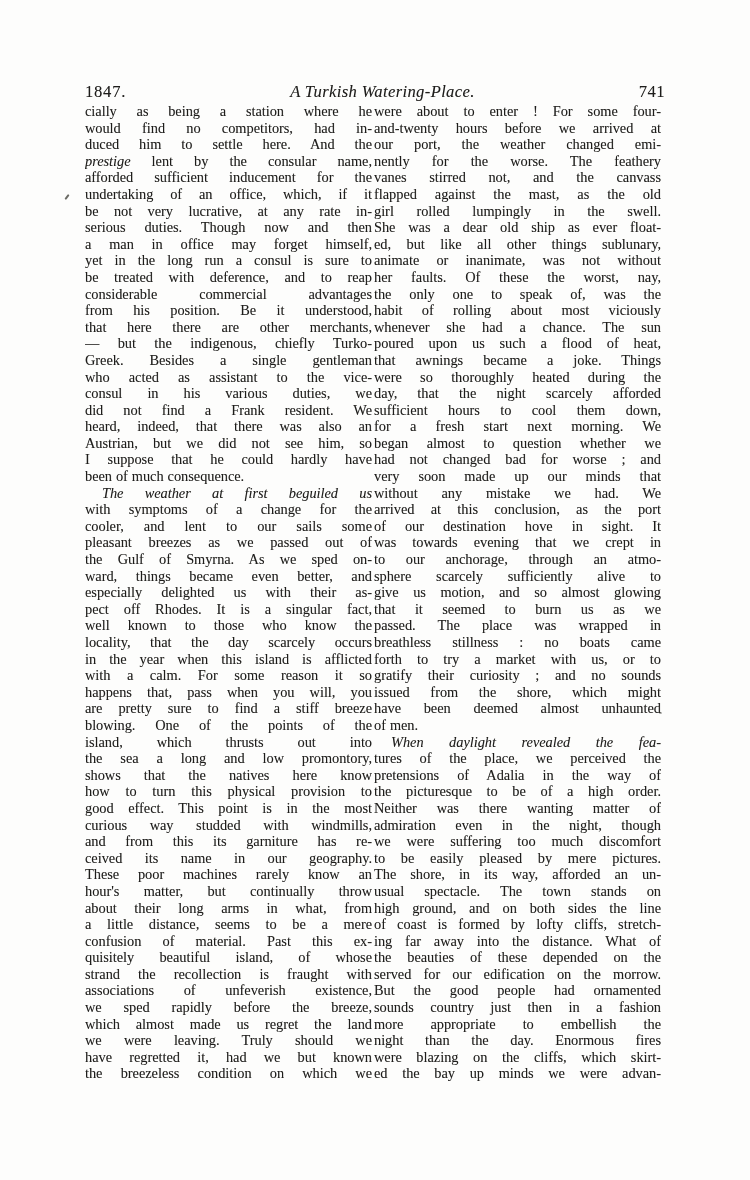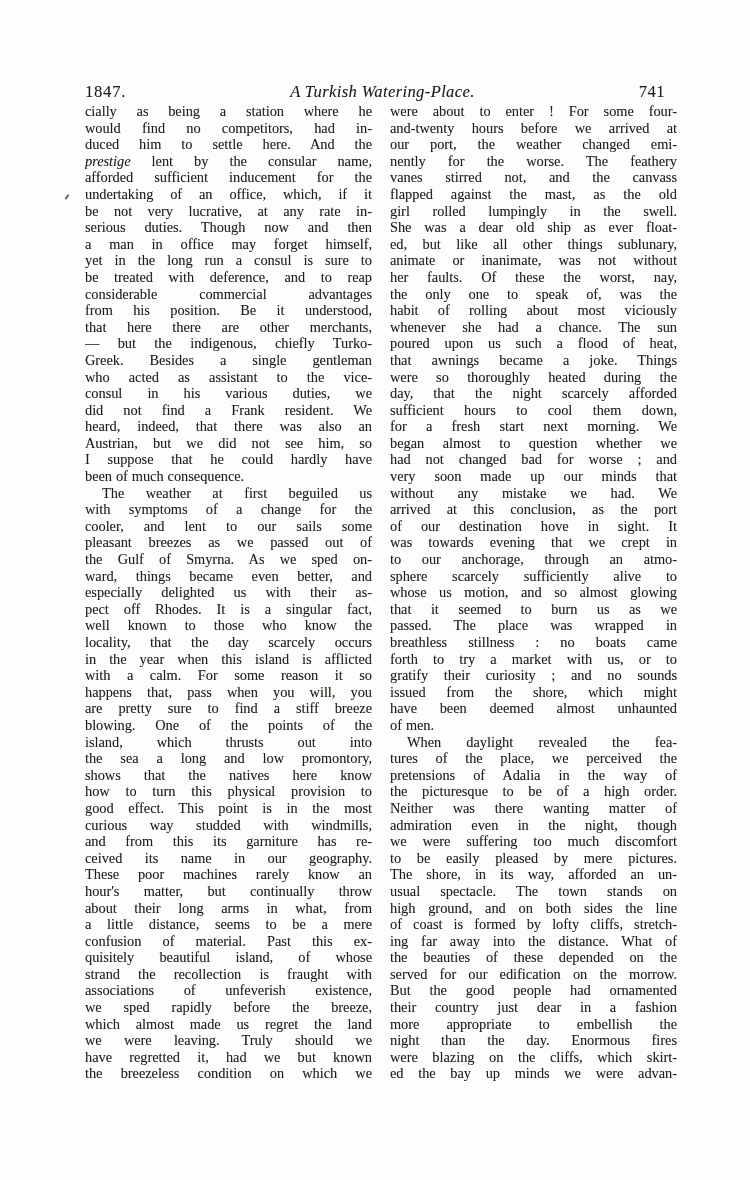--- a/index.html
+++ b/index.html
@@ -40,21 +40,21 @@
   .running-header .pageno {
     flex: 0 0 auto;
     letter-spacing: 0.5px;
   }
   .columns {
     position: absolute;
     top: 103px;
     left: 85px;
     width: 580px;
     display: flex;
-    gap: 18px;
+    gap: 2px;
   }
   .col {
     width: 287px;
     flex: 0 0 287px;
     font-size: 14.3px;
     line-height: 16.6px;
     text-shadow: 0.2px 0.2px 0 rgba(30,30,27,0.32);
   }
   .line {
     height: 16.6px;
@@ -64,20 +64,21 @@
     -moz-text-align-last: justify;
     white-space: normal;
     word-spacing: 0.4px;
   }
   .line.flush {
     text-align-last: left;
     -moz-text-align-last: left;
   }
   .line.indent {
     text-indent: 17px;
+    font-style: italic;
   }
   .speck {
     position: absolute;
     background: #3a3933;
     opacity: 0.75;
   }
   .speck-a {
     left: 66px;
     top: 194px;
     width: 2px;
@@ -190,21 +191,21 @@
         <div class="line">for a fresh start next morning.  We</div>
         <div class="line">began almost to question whether we</div>
         <div class="line">had not changed bad for worse ; and</div>
         <div class="line">very soon made up our minds that</div>
         <div class="line">without any mistake we had.  We</div>
         <div class="line">arrived at this conclusion, as the port</div>
         <div class="line">of our destination hove in sight.  It</div>
         <div class="line">was towards evening that we crept in</div>
         <div class="line">to our anchorage, through an atmo-</div>
         <div class="line">sphere scarcely sufficiently alive to</div>
-        <div class="line">whose us motion, and so almost glowing</div>
+        <div class="line">give us motion, and so almost glowing</div>
         <div class="line">that it seemed to burn us as we</div>
         <div class="line">passed.  The place was wrapped in</div>
         <div class="line">breathless stillness :  no boats came</div>
         <div class="line">forth to try a market with us, or to</div>
         <div class="line">gratify their curiosity ; and no sounds</div>
         <div class="line">issued from the shore, which might</div>
         <div class="line">have been deemed almost unhaunted</div>
         <div class="line flush">of men.</div>
         <div class="line indent">When daylight revealed the fea-</div>
         <div class="line">tures of the place, we perceived the</div>
@@ -215,21 +216,21 @@
         <div class="line">we were suffering too much discomfort</div>
         <div class="line">to be easily pleased by mere pictures.</div>
         <div class="line">The shore, in its way, afforded an un-</div>
         <div class="line">usual spectacle.  The town stands on</div>
         <div class="line">high ground, and on both sides the line</div>
         <div class="line">of coast is formed by lofty cliffs, stretch-</div>
         <div class="line">ing far away into the distance.  What of</div>
         <div class="line">the beauties of these depended on the</div>
         <div class="line">served for our edification on the morrow.</div>
         <div class="line">But the good people had ornamented</div>
-        <div class="line">their country just dear in a fashion</div>
+        <div class="line">sounds country just then in a fashion</div>
         <div class="line">more appropriate to embellish the</div>
         <div class="line">night than the day.   Enormous fires</div>
         <div class="line">were blazing on the cliffs, which skirt-</div>
         <div class="line">ed the bay up minds we were advan-</div>
       </div>
   </div>
 
   <div class="speck speck-a"></div>
   <div class="speck speck-b"></div>
 

